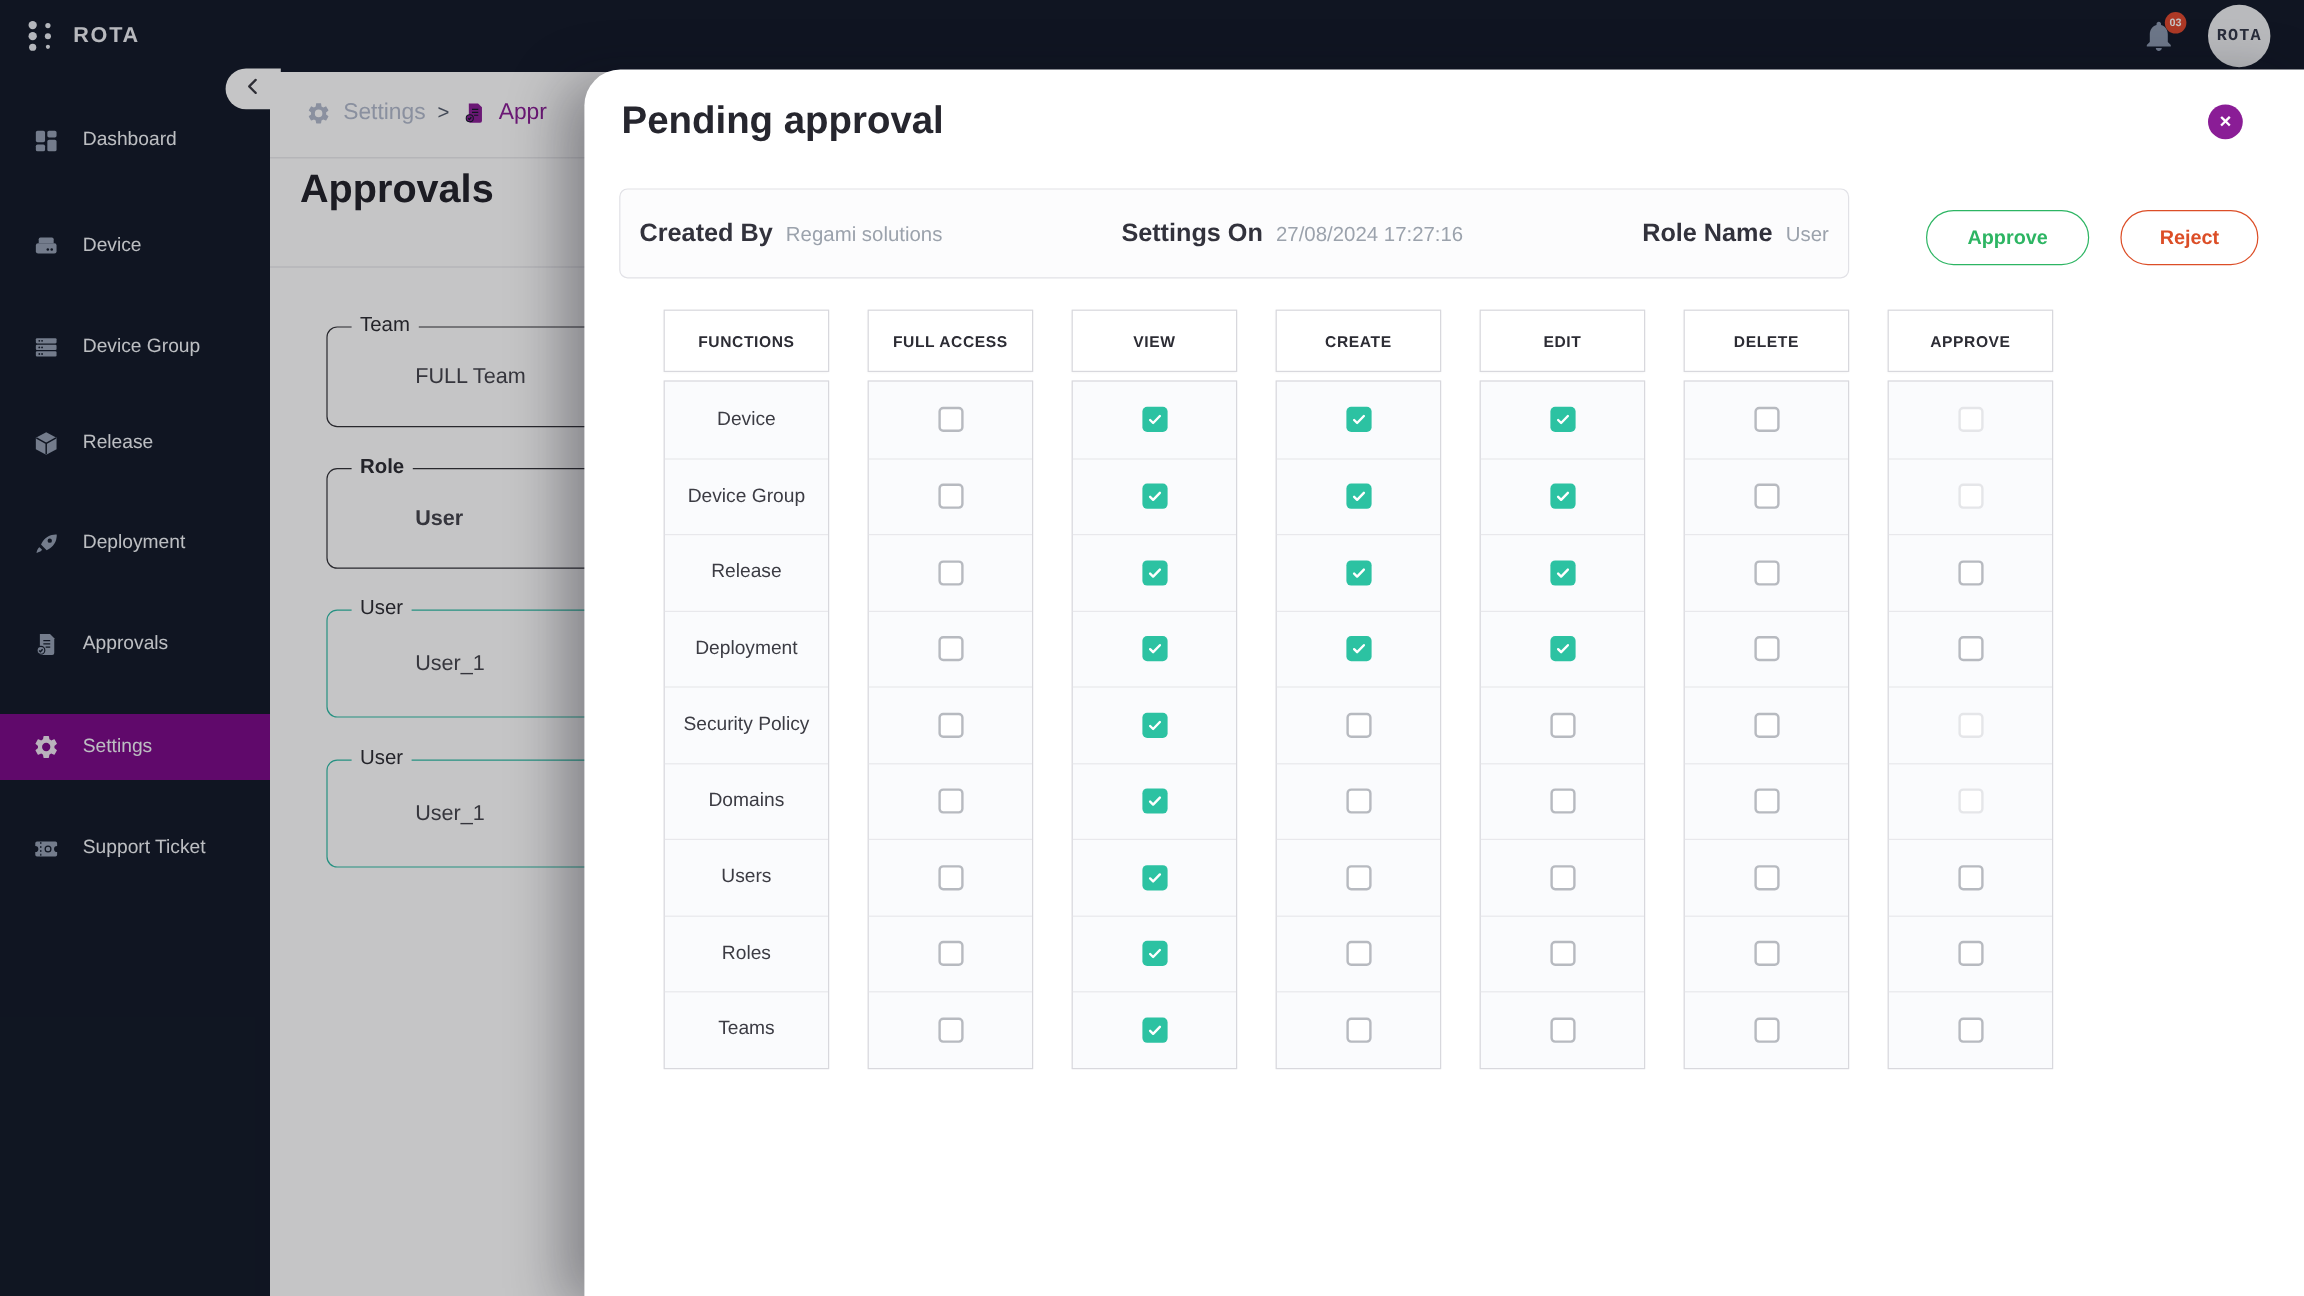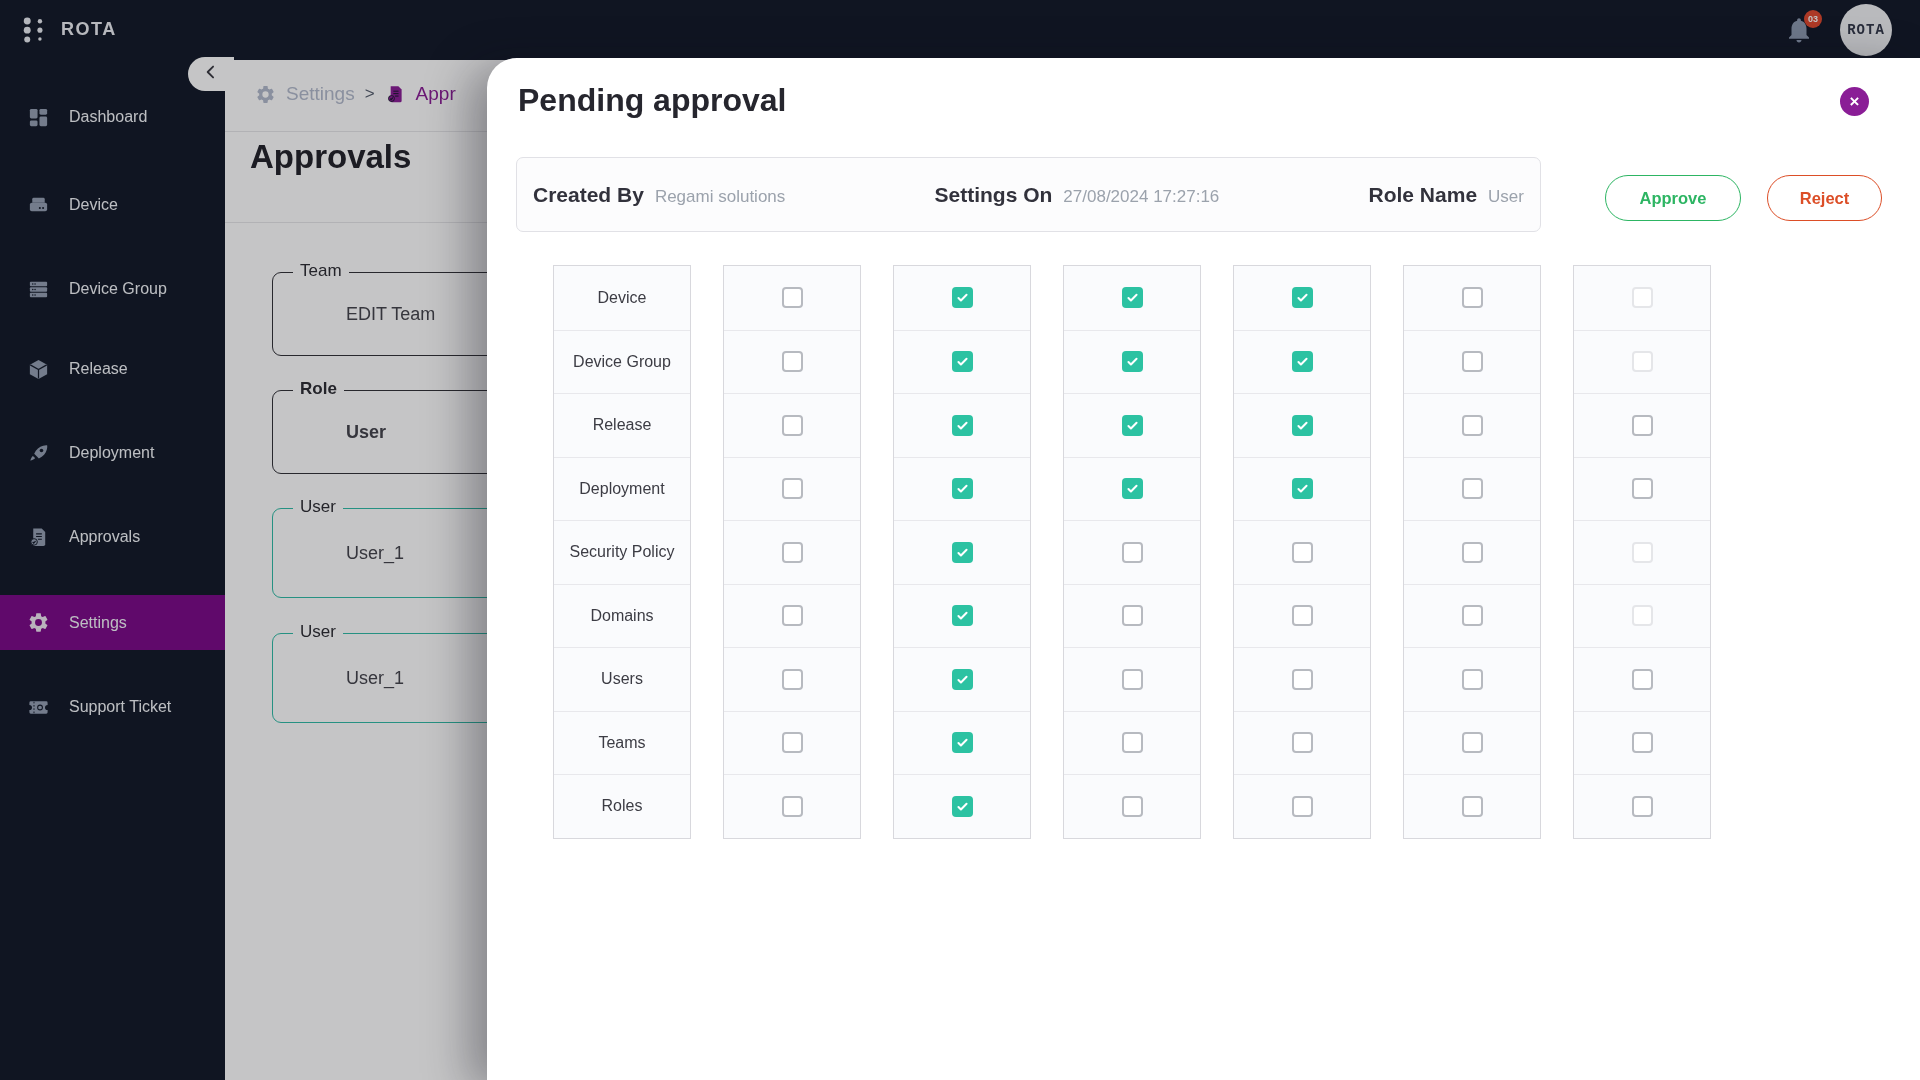--- a/index.html
+++ b/index.html
@@ -219,21 +219,21 @@
             <path d="M5.9 16.7l1.1 1.1 1.9-2.1" stroke="#131A29" stroke-width="1.3" fill="none"></path>
           </svg></span>
       <span class="bc-text purple">Appr</span>
     </div>
     <div class="rule" style="top:71px"></div>
     <h1 class="page-title">Approvals</h1>
     <div class="rule" style="top:162px"></div>
     <div id="bg-fields">
         <div class="fieldset" style="top: 212px; height: 84px;">
           <span class="legend">Team</span>
-          <span class="field-value">EDIT Team</span>
+          <span class="field-value">FULL Team</span>
         </div>
         <div class="fieldset" style="top: 330px; height: 84px; font-weight: bold;">
           <span class="legend">Role</span>
           <span class="field-value">User</span>
         </div>
         <div class="fieldset accent" style="top: 448px; height: 90px;">
           <span class="legend">User</span>
           <span class="field-value">User_1</span>
         </div>
         <div class="fieldset accent" style="top: 573px; height: 90px;">
@@ -269,31 +269,40 @@
       <div class="info-group">
         <span class="info-label">Role Name</span>
         <span class="info-value">User</span>
       </div>
     </div>
 
     <button class="pill-btn approve-btn">Approve</button>
     <button class="pill-btn reject-btn">Reject</button>
 
     <div class="perm-table">
+      <div class="perm-head" id="perm-head">
+          <div class="th">FUNCTIONS</div>
+          <div class="th">FULL ACCESS</div>
+          <div class="th">VIEW</div>
+          <div class="th">CREATE</div>
+          <div class="th">EDIT</div>
+          <div class="th">DELETE</div>
+          <div class="th">APPROVE</div>
+        </div>
       <div class="perm-body" id="perm-body">
           <div class="tcol">
             <div class="tcell fcell">Device</div>
             <div class="tcell fcell">Device Group</div>
             <div class="tcell fcell">Release</div>
             <div class="tcell fcell">Deployment</div>
             <div class="tcell fcell">Security Policy</div>
             <div class="tcell fcell">Domains</div>
             <div class="tcell fcell">Users</div>
+            <div class="tcell fcell">Roles</div>
             <div class="tcell fcell">Teams</div>
-            <div class="tcell fcell">Roles</div>
           </div>
           <div class="tcol">
             <div class="tcell">
               <div class="cb unchecked"></div>
             </div>
             <div class="tcell">
               <div class="cb unchecked"></div>
             </div>
             <div class="tcell">
               <div class="cb unchecked"></div>

